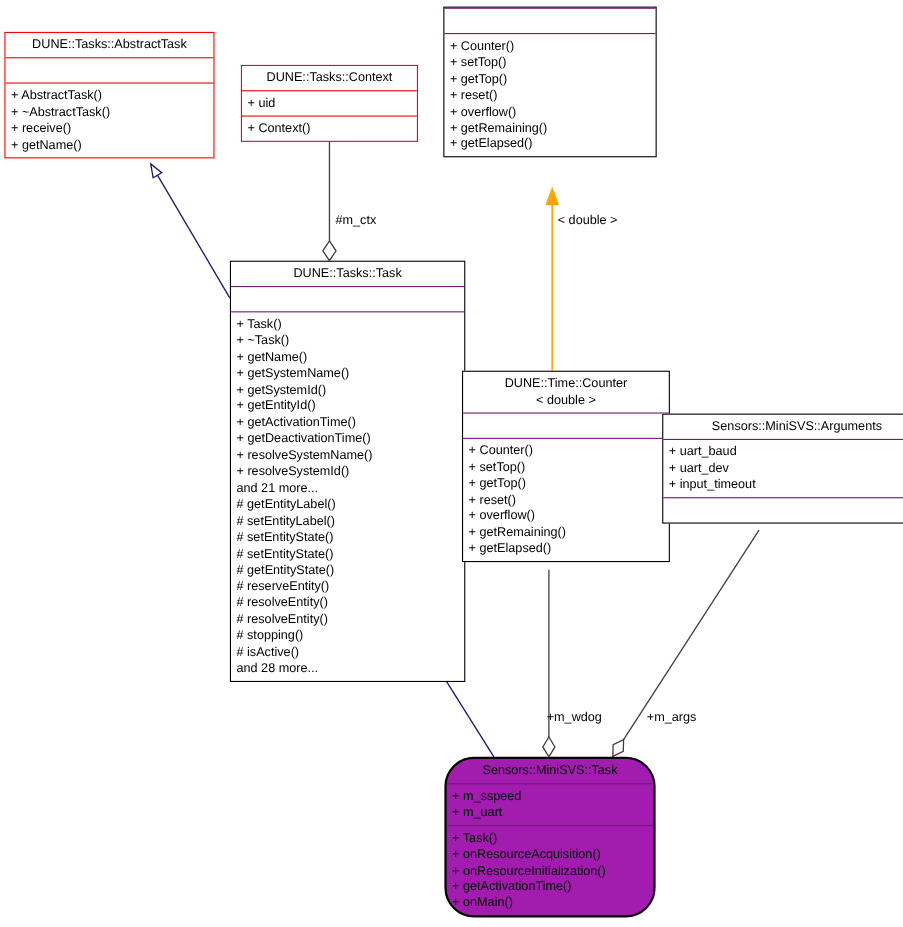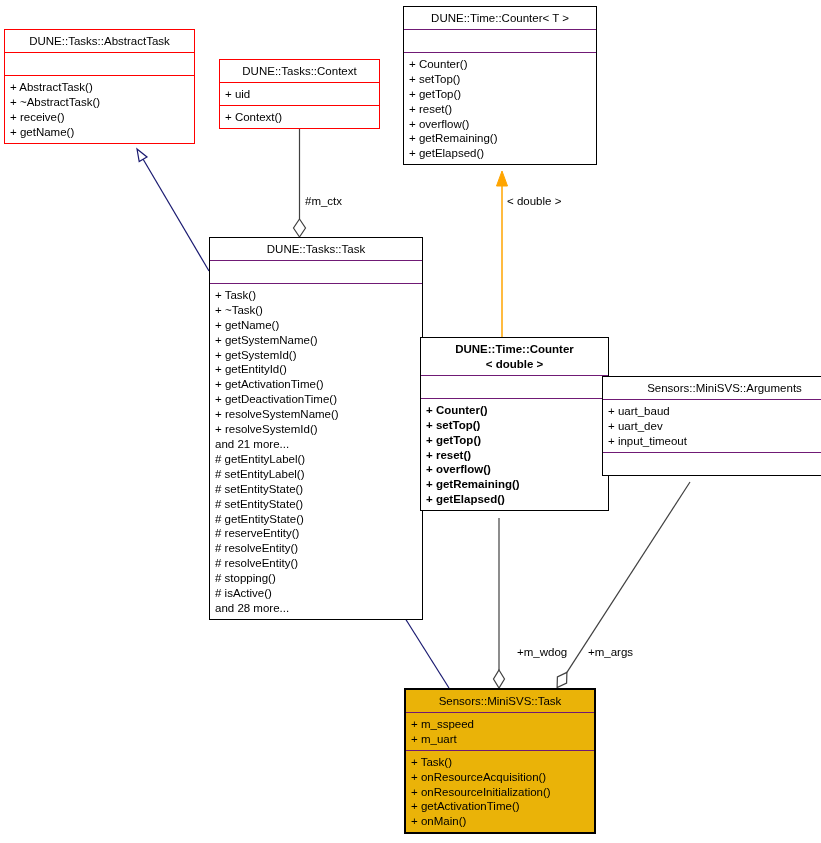--- a/index.html
+++ b/index.html
@@ -15,21 +15,21 @@
   #edges{position:absolute;left:0;top:0;width:821px;height:843px;}
   .uml-box{
     position:absolute;
     background:#ffffff;
     border:1px solid #000000;
     box-sizing:border-box;
     line-height:14.9px;
   }
   .uml-box.red{border-color:#ff0000;}
   .uml-box.red .sec{border-top-color:#ff0000;}
-  .uml-box.focus{background:#eab308;border-width:2px;}
+  .uml-box.focus{background:#a21caf;border-width:2px;border-radius:27px;}
   .title{
     text-align:center;
     padding:4px 8px 3px 8px;
     white-space:nowrap;
   }
   .sec{
     border-top:1px solid #701a75;
     padding:4px 5px 3px 5px;
     min-height:15px;
   }
@@ -93,21 +93,20 @@
     <div class="title">DUNE::Tasks::Context</div>
     <div class="sec">
         <div class="member">+ uid</div>
       </div>
     <div class="sec">
         <div class="member">+ Context()</div>
       </div>
   </div>
 
   <div class="uml-box" style="left:403px;top:6px;width:194px;">
-    <div class="title">DUNE::Time::Counter&lt; T &gt;</div>
     <div class="sec"></div>
     <div class="sec">
         <div class="member">+ Counter()</div>
         <div class="member">+ setTop()</div>
         <div class="member">+ getTop()</div>
         <div class="member">+ reset()</div>
         <div class="member">+ overflow()</div>
         <div class="member">+ getRemaining()</div>
         <div class="member">+ getElapsed()</div>
       </div>
@@ -135,21 +134,21 @@
         <div class="member"># getEntityState()</div>
         <div class="member"># reserveEntity()</div>
         <div class="member"># resolveEntity()</div>
         <div class="member"># resolveEntity()</div>
         <div class="member"># stopping()</div>
         <div class="member"># isActive()</div>
         <div class="member">and 28 more...</div>
       </div>
   </div>
 
-  <div class="uml-box" style="left:420px;top:337px;width:189px;font-weight:bold;">
+  <div class="uml-box" style="left:420px;top:337px;width:189px;">
     <div class="title">
       <div>DUNE::Time::Counter</div>
       <div>&lt; double &gt;</div>
     </div>
     <div class="sec"></div>
     <div class="sec">
         <div class="member">+ Counter()</div>
         <div class="member">+ setTop()</div>
         <div class="member">+ getTop()</div>
         <div class="member">+ reset()</div>
@@ -179,16 +178,16 @@
         <div class="member">+ Task()</div>
         <div class="member">+ onResourceAcquisition()</div>
         <div class="member">+ onResourceInitialization()</div>
         <div class="member">+ getActivationTime()</div>
         <div class="member">+ onMain()</div>
       </div>
   </div>
 
   <div class="edge-label" style="left:305px;top:194px;">#m_ctx</div>
   <div class="edge-label" style="left:507px;top:194px;">&lt; double &gt;</div>
-  <div class="edge-label" style="left:517px;top:645px;">+m_wdog</div>
+  <div class="edge-label" style="left:497px;top:645px;">+m_wdog</div>
   <div class="edge-label" style="left:588px;top:645px;">+m_args</div>
 
 </div>
 
 </body></html>

